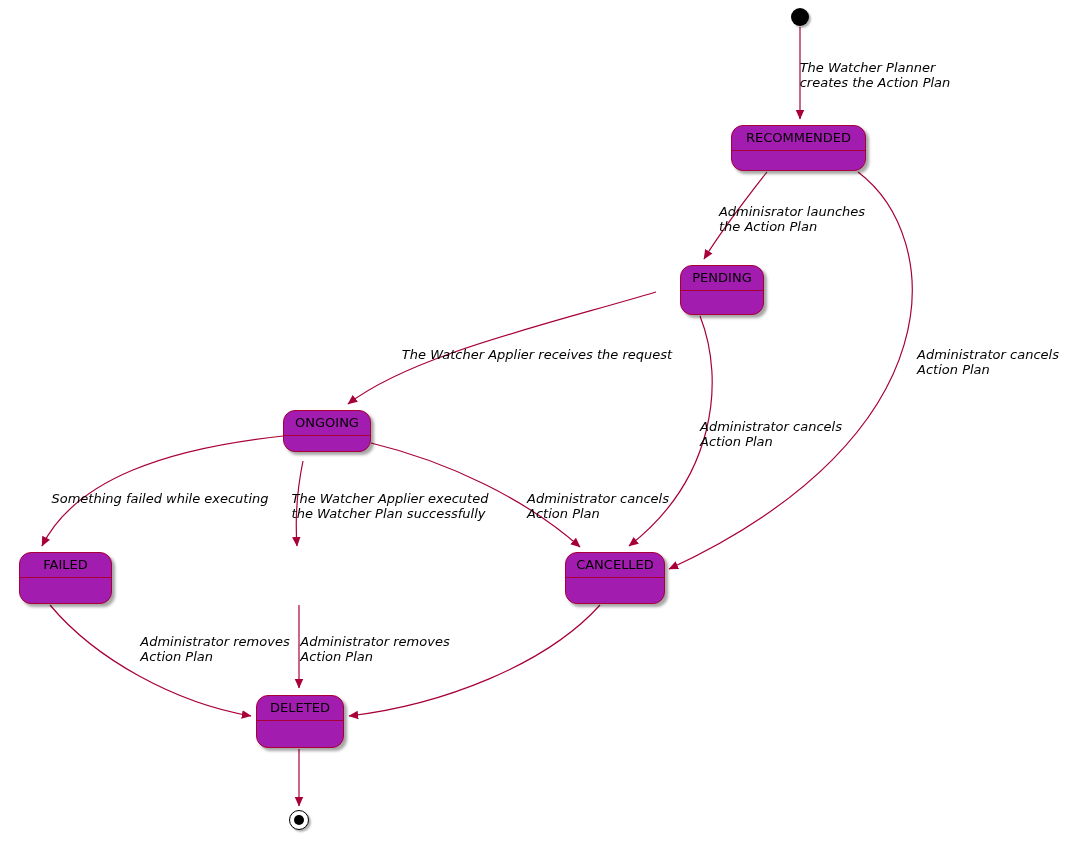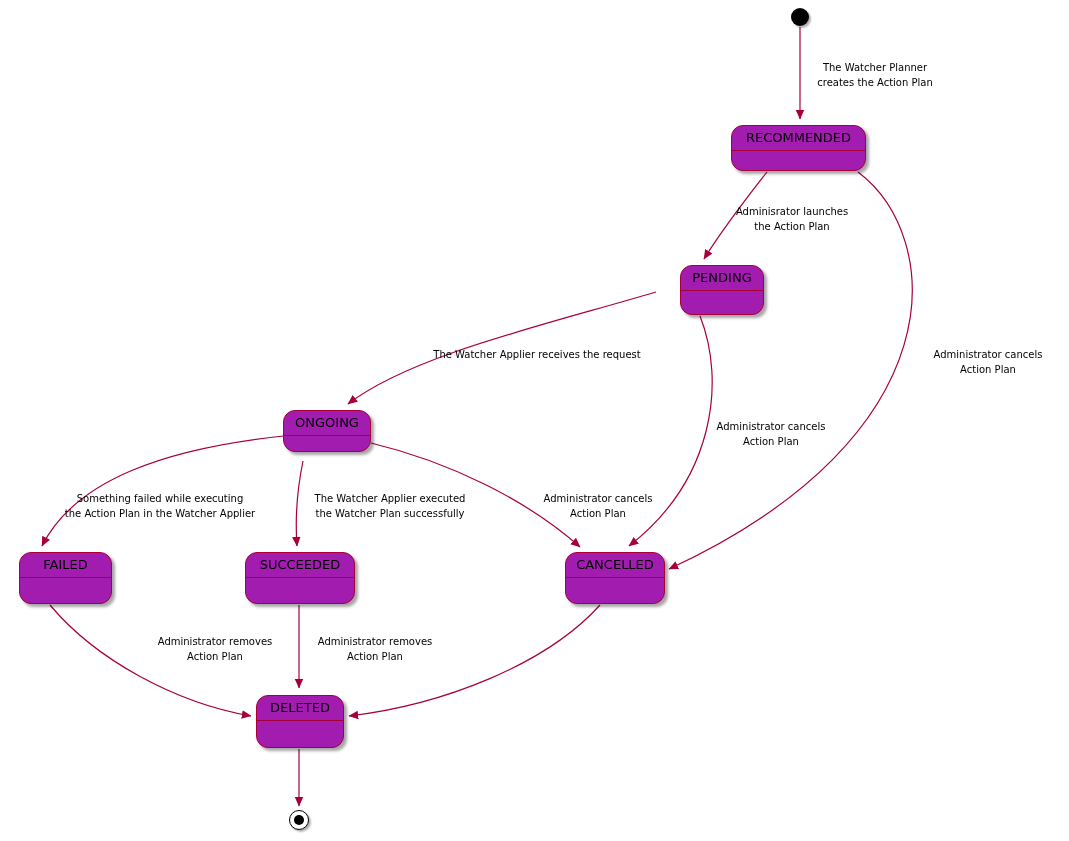--- a/index.html
+++ b/index.html
@@ -41,25 +41,26 @@
     border-bottom: 1.5px solid #A80036;
     white-space: nowrap;
     padding: 0 6px;
   }
   .state-body {
     flex: 1;
   }
   .edge-label {
     position: absolute;
     transform: translateX(-50%);
-    text-align: center;
-    font-size: 10px;
+    text-align: left;
+    font-size: 13px;
     line-height: 15px;
     color: #000000;
     white-space: nowrap;
+    font-style: italic;
   }
   .edge-label span { display: block; }
   .start-node {
     position: absolute;
     left: 791px; top: 8px;
     width: 18px; height: 18px;
     background: #000000;
     border-radius: 50%;
     box-shadow: 2px 2px 2px rgba(0,0,0,0.3);
   }
@@ -126,24 +127,20 @@
     <div class="state-body"></div>
   </div>
   <div class="state" style="left:283px;top:410px;width:88px;height:42px">
     <div class="state-title">ONGOING</div>
     <div class="state-body"></div>
   </div>
   <div class="state" style="left:19px;top:552px;width:93px;height:52px">
     <div class="state-title">FAILED</div>
     <div class="state-body"></div>
   </div>
-  <div class="state" style="left:245px;top:552px;width:110px;height:52px">
-    <div class="state-title">SUCCEEDED</div>
-    <div class="state-body"></div>
-  </div>
   <div class="state" style="left:565px;top:552px;width:100px;height:52px">
     <div class="state-title">CANCELLED</div>
     <div class="state-body"></div>
   </div>
   <div class="state" style="left:256px;top:695px;width:88px;height:53px">
     <div class="state-title">DELETED</div>
     <div class="state-body"></div>
   </div>
 
   <div class="edge-label" style="left:875px;top:60px">
@@ -152,21 +149,20 @@
   </div>
   <div class="edge-label" style="left:792px;top:204px">
     <span>Adminisrator launches</span>
     <span>the Action Plan</span>
   </div>
   <div class="edge-label" style="left:537px;top:347px">
     <span>The Watcher Applier receives the request</span>
   </div>
   <div class="edge-label" style="left:160px;top:491px">
     <span>Something failed while executing</span>
-    <span>the Action Plan in the Watcher Applier</span>
   </div>
   <div class="edge-label" style="left:390px;top:491px">
     <span>The Watcher Applier executed</span>
     <span>the Watcher Plan successfully</span>
   </div>
   <div class="edge-label" style="left:598px;top:491px">
     <span>Administrator cancels</span>
     <span>Action Plan</span>
   </div>
   <div class="edge-label" style="left:771px;top:419px">

